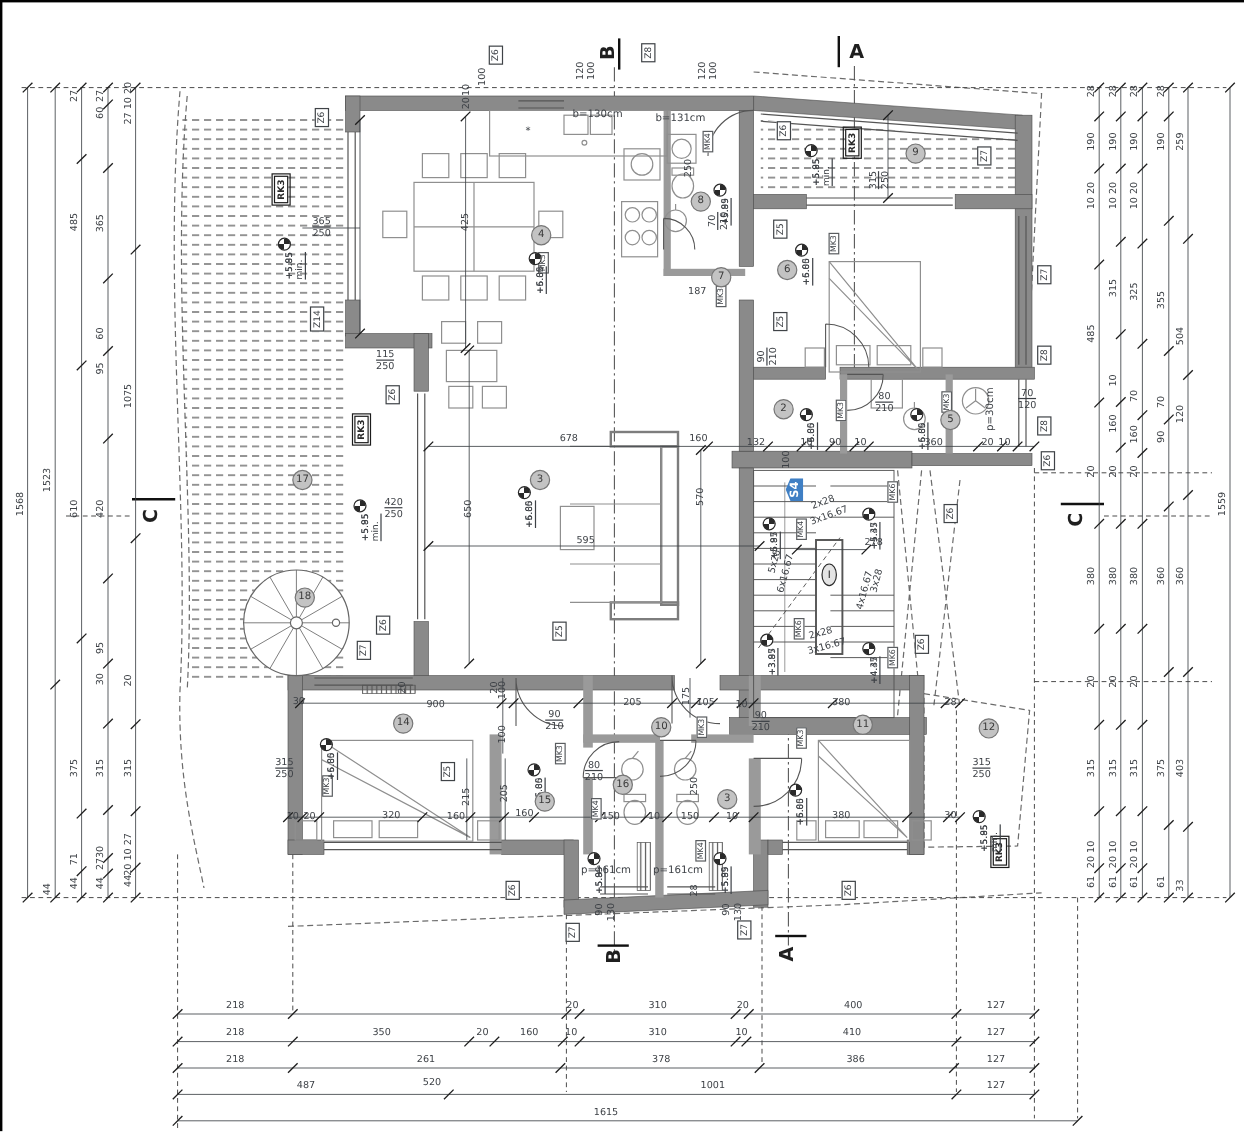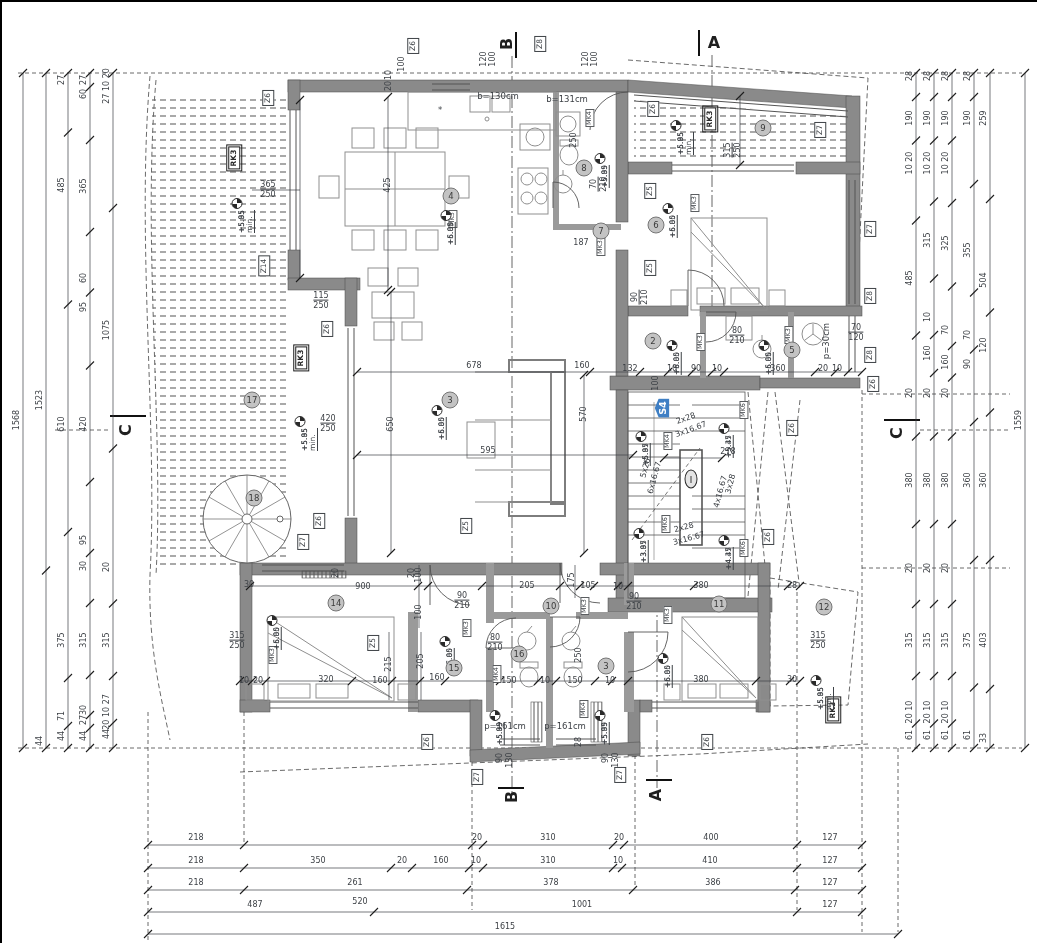--- a/index.html
+++ b/index.html
@@ -838,17 +838,17 @@
       <span class="txt" style="left: 548px; top: 861px; transform: translate(-50%, -50%);">310</span>
       <span class="txt" style="left: 618px; top: 861px; transform: translate(-50%, -50%);">10</span>
       <span class="txt" style="left: 710px; top: 861px; transform: translate(-50%, -50%);">410</span>
       <span class="txt" style="left: 830px; top: 861px; transform: translate(-50%, -50%);">127</span>
       <span class="txt" style="left: 196px; top: 883px; transform: translate(-50%, -50%);">218</span>
       <span class="txt" style="left: 355px; top: 883px; transform: translate(-50%, -50%);">261</span>
       <span class="txt" style="left: 551px; top: 883px; transform: translate(-50%, -50%);">378</span>
       <span class="txt" style="left: 713px; top: 883px; transform: translate(-50%, -50%);">386</span>
       <span class="txt" style="left: 830px; top: 883px; transform: translate(-50%, -50%);">127</span>
       <span class="txt" style="left: 255px; top: 905px; transform: translate(-50%, -50%);">487</span>
-      <span class="txt" style="left: 582px; top: 905px; transform: translate(-50%, -50%);">1001</span>
+      <span class="txt" style="left: 594px; top: 905px; transform: translate(-50%, -50%);">1001</span>
       <span class="txt" style="left: 830px; top: 905px; transform: translate(-50%, -50%);">127</span>
       <span class="txt" style="left: 505px; top: 927px; transform: translate(-50%, -50%);">1615</span>
     </div>
 </div>
 
 </body></html>

